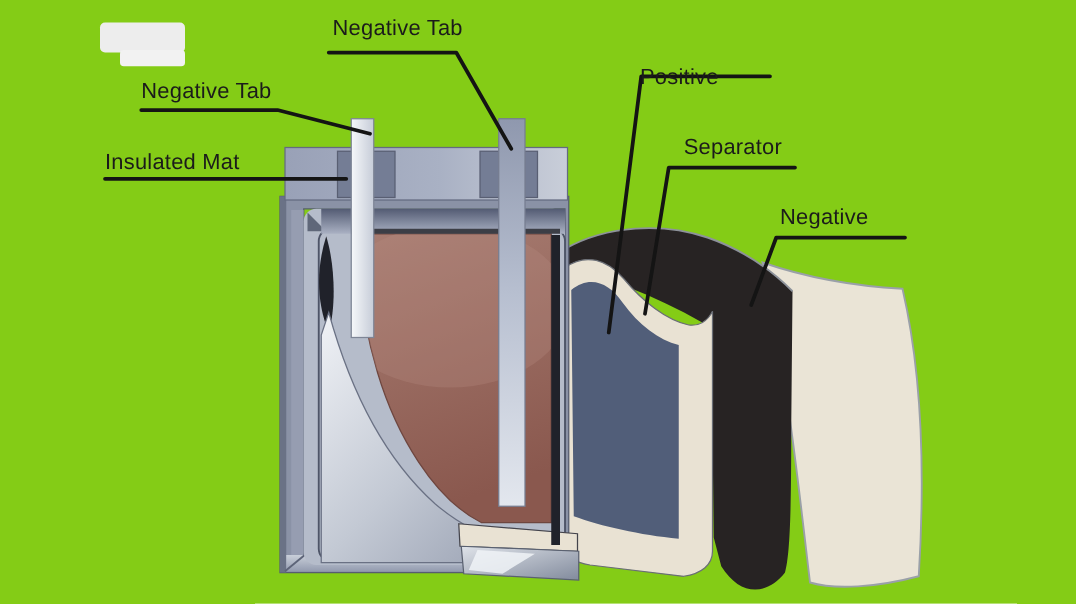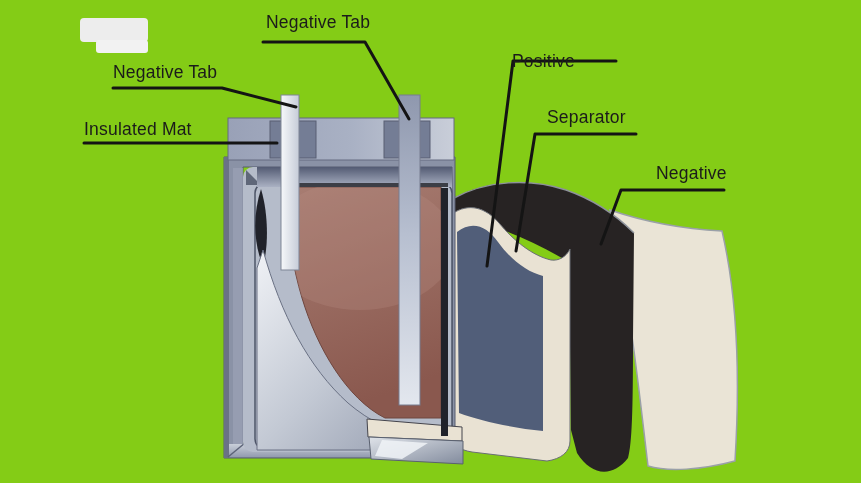--- a/index.html
+++ b/index.html
@@ -113,15 +113,15 @@
     <polyline points="616,61 513,61 487,266" fill="none" stroke-width="3" stroke-linecap="round" stroke-linejoin="round" stroke="#141414"></polyline>
     <polyline points="636,134 535,134 516,251" fill="none" stroke-width="3" stroke-linecap="round" stroke-linejoin="round" stroke="#141414"></polyline>
     <polyline points="724,190 621,190 601,244" fill="none" stroke-width="3" stroke-linecap="round" stroke-linejoin="round" stroke="#141414"></polyline>
   </svg>
 
   <div class="lbl" style="left:266px;top:13px;">Negative Tab</div>
   <div class="lbl" style="left:113px;top:63px;">Negative Tab</div>
   <div class="lbl" style="left:84px;top:120px;text-align:center;">Insulated Mat</div>
   <div class="lbl" style="left:512px;top:36px;margin-top:16px;">Positive</div>
   <div class="lbl" style="left:547px;top:108px;">Separator</div>
-  <div class="lbl" style="left:656px;top:164px;">Negative</div>
+  <div class="lbl" style="left:624px;top:164px;">Negative</div>
 
 </div>
 
 </body></html>

